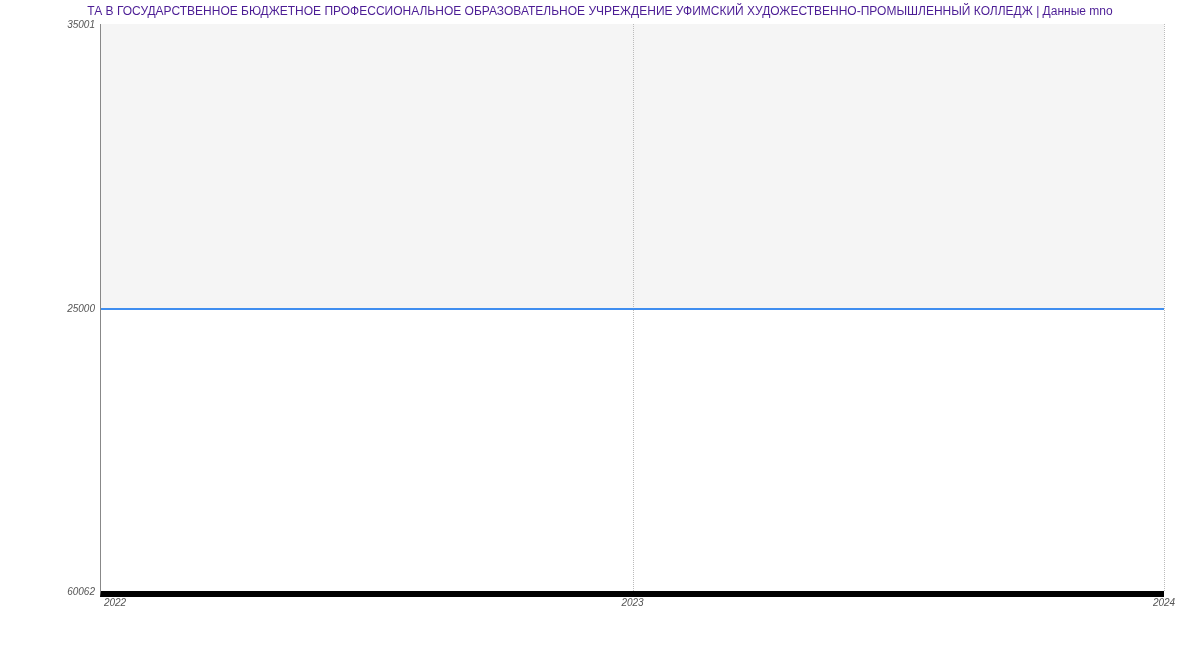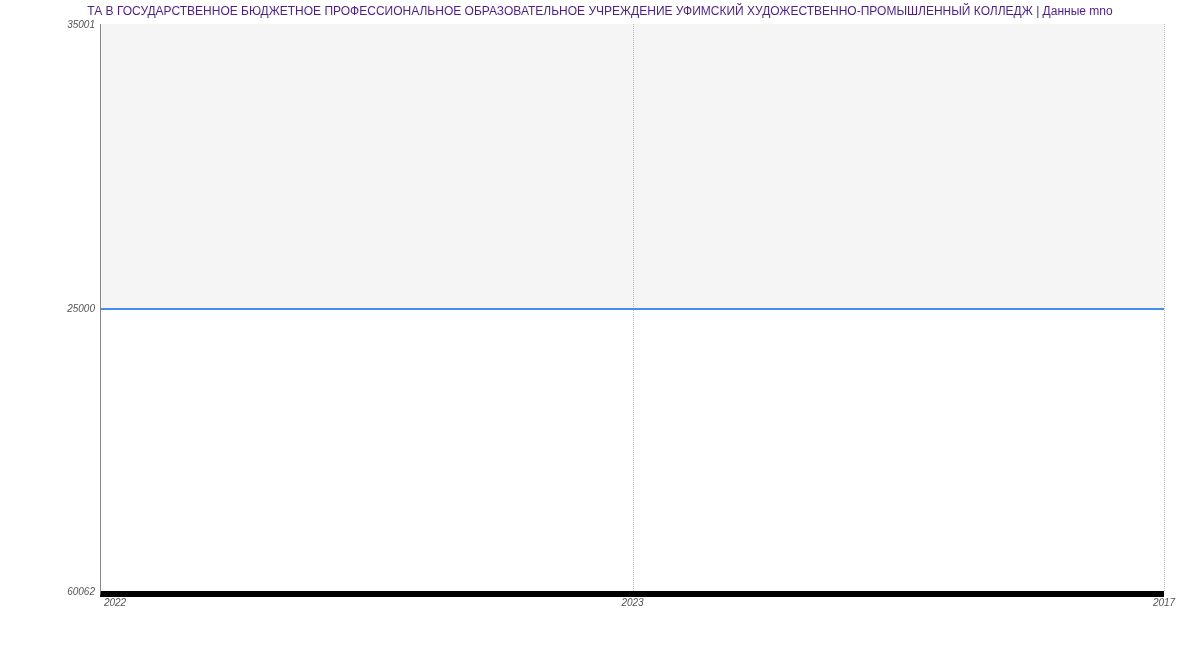--- a/index.html
+++ b/index.html
@@ -99,15 +99,15 @@
     <div class="vgrid" style="left:100%;"></div>
 
     <div class="series-line" style="top:50%;"></div>
 
     <div class="ytick" style="top:0%;">35001</div>
     <div class="ytick" style="top:50%;">25000</div>
     <div class="ytick" style="top:100%;">60062</div>
 
     <div class="xtick" style="left:0%;margin-left:14px;">2022</div>
     <div class="xtick" style="left:50%;">2023</div>
-    <div class="xtick" style="left:100%;">2017</div>
+    <div class="xtick" style="left:100%;">2024</div>
   </div>
 </div>
 
 </body></html>

